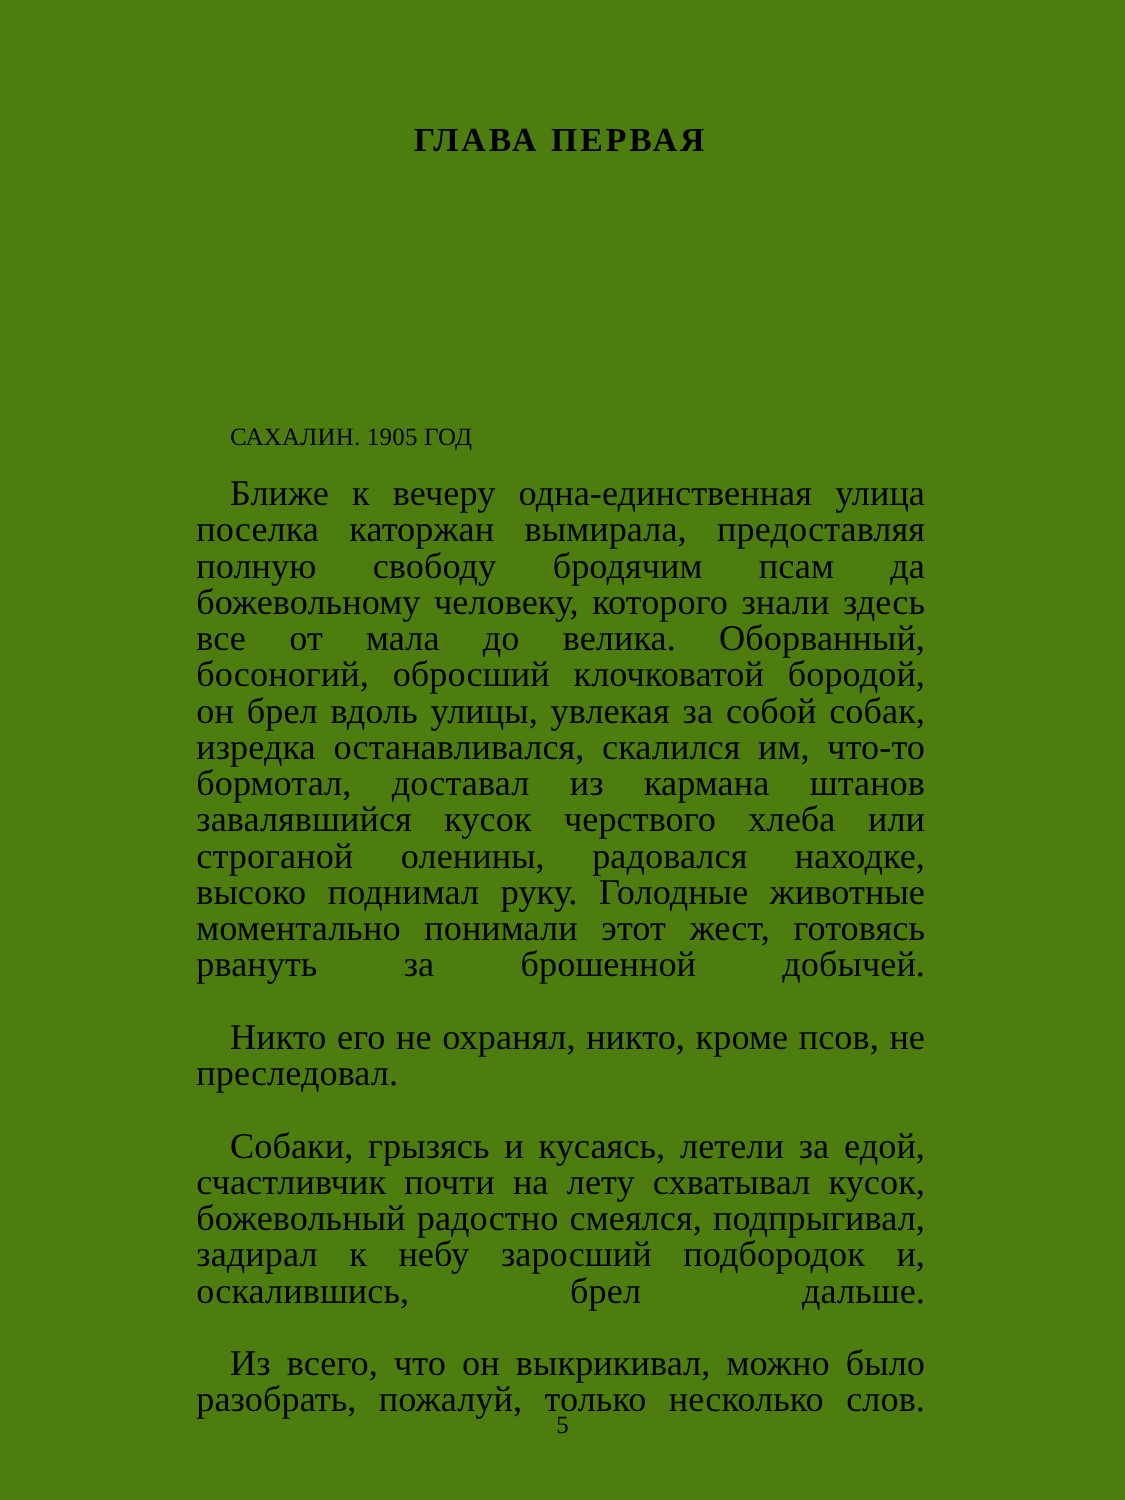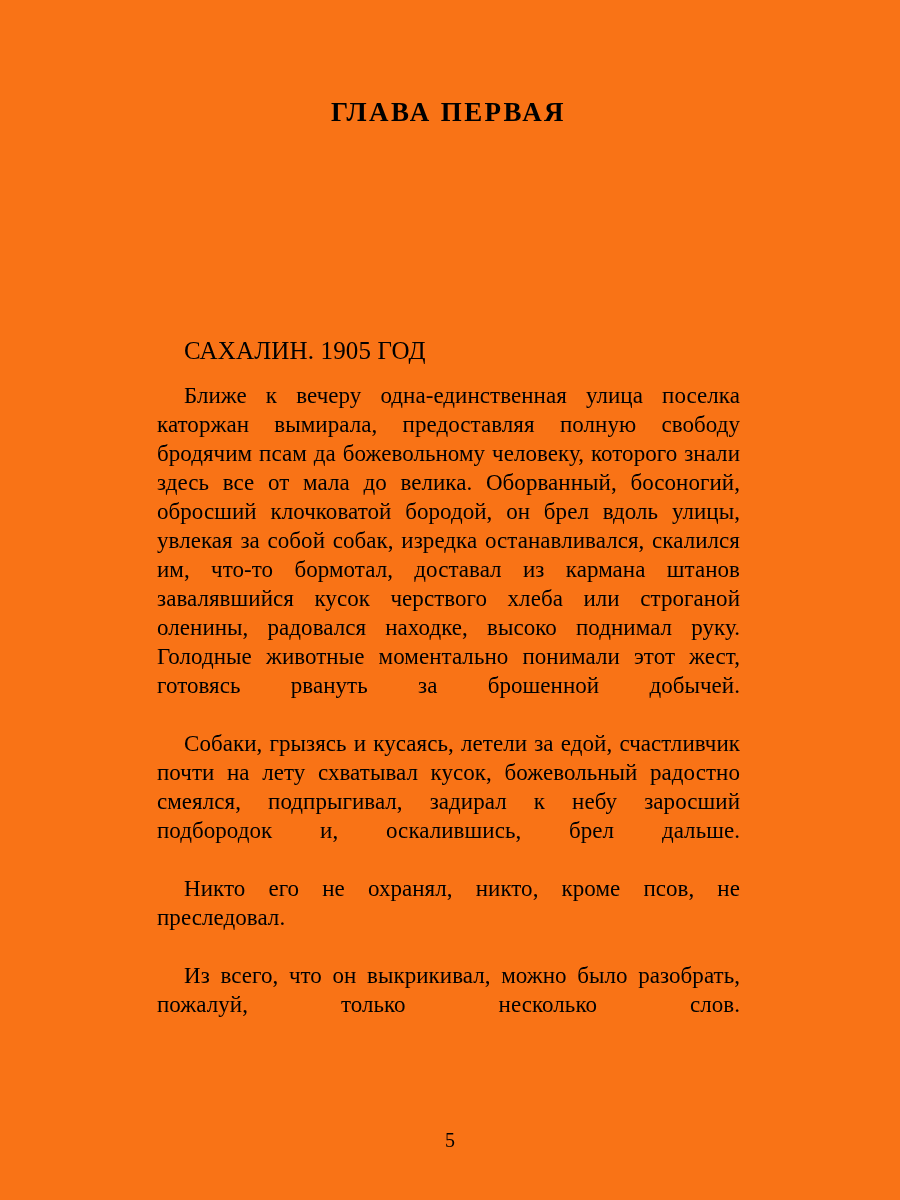--- a/index.html
+++ b/index.html
@@ -4,21 +4,21 @@
 <style>
   html, body {
     margin: 0;
     padding: 0;
     background: #ffffff;
   }
   .page {
     position: relative;
     width: 900px;
     height: 1200px;
-    background: #f97316;
+    background: #4d7c0f;
     overflow: hidden;
     font-family: "Liberation Serif", "DejaVu Serif", serif;
     color: #000000;
     -webkit-font-smoothing: antialiased;
   }
 
   
   .chapter-title {
     position: absolute;
     left: 157px;
@@ -34,31 +34,31 @@
 
   
   .text-column {
     position: absolute;
     left: 157px;
     top: 336px;
     width: 583px;
   }
 
   .section-label {
-    font-size: 25px;
+    font-size: 20px;
     line-height: 29px;
     text-indent: 27px;
     margin: 0 0 16px 0;
     text-align: left;
     letter-spacing: 0.15px;
   }
 
   p.body-para {
     margin: 0;
-    font-size: 23px;
+    font-size: 29px;
     line-height: 29px;
     text-indent: 27px;
     text-align: justify;
     text-justify: inter-word;
     hyphens: manual;
     letter-spacing: 0.05px;
     word-spacing: 0.2px;
   }
 
   
@@ -84,21 +84,21 @@
 
 <div class="page">
 
   <h1 class="chapter-title">ГЛАВА ПЕРВАЯ</h1>
 
   <div class="text-column">
 
     <div class="section-label">САХАЛИН. 1905 ГОД</div>
 
     <p class="body-para">Ближе к вечеру одна-единственная улица поселка каторжан вымирала, предоставляя полную свободу бродячим псам да божевольному человеку, которого знали здесь все от мала до велика. Оборванный, босоногий, обросший клочковатой бородой, он брел вдоль улицы, увлекая за собой собак, изредка останавливался, скалился им, что-то бормотал, доставал из кармана штанов завалявшийся кусок черствого хлеба или строганой оленины, радовался находке, высоко подни­мал руку. Голодные животные моментально понимали этот жест, готовясь рвануть за брошенной добычей.</p>
+    <p class="body-para">Никто его не охранял, никто, кроме псов, не преследовал.</p>
     <p class="body-para">Собаки, грызясь и кусаясь, летели за едой, счастливчик почти на лету схватывал кусок, божевольный радостно смеялся, подпрыгивал, задирал к небу заросший подбородок и, оскалившись, брел дальше.</p>
-    <p class="body-para">Никто его не охранял, никто, кроме псов, не преследовал.</p>
     <p class="body-para">Из всего, что он выкрикивал, можно было разобрать, пожалуй, только несколько слов.</p>
 
   </div>
 
   <div class="folio">5</div>
 
 </div>
 
 </body></html>

